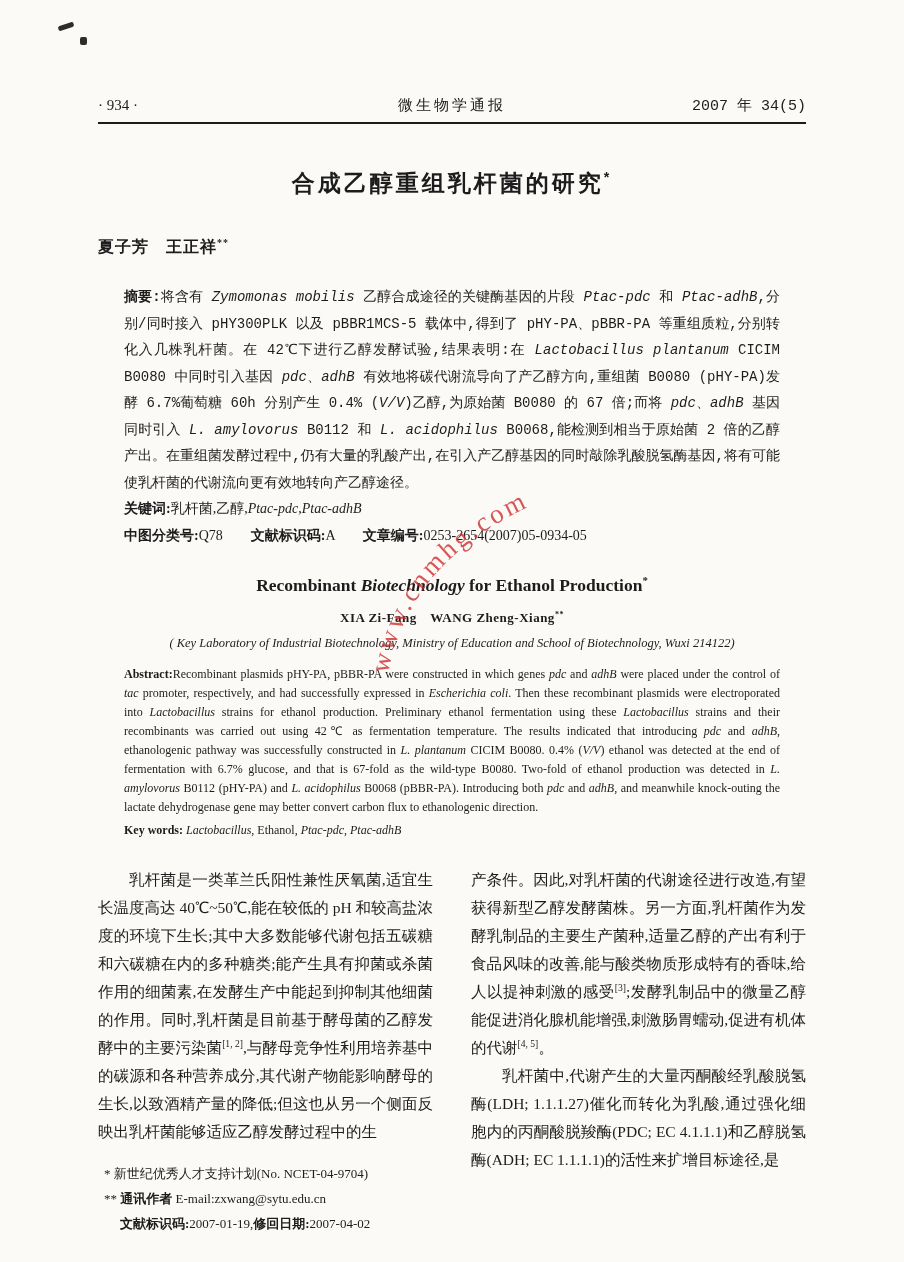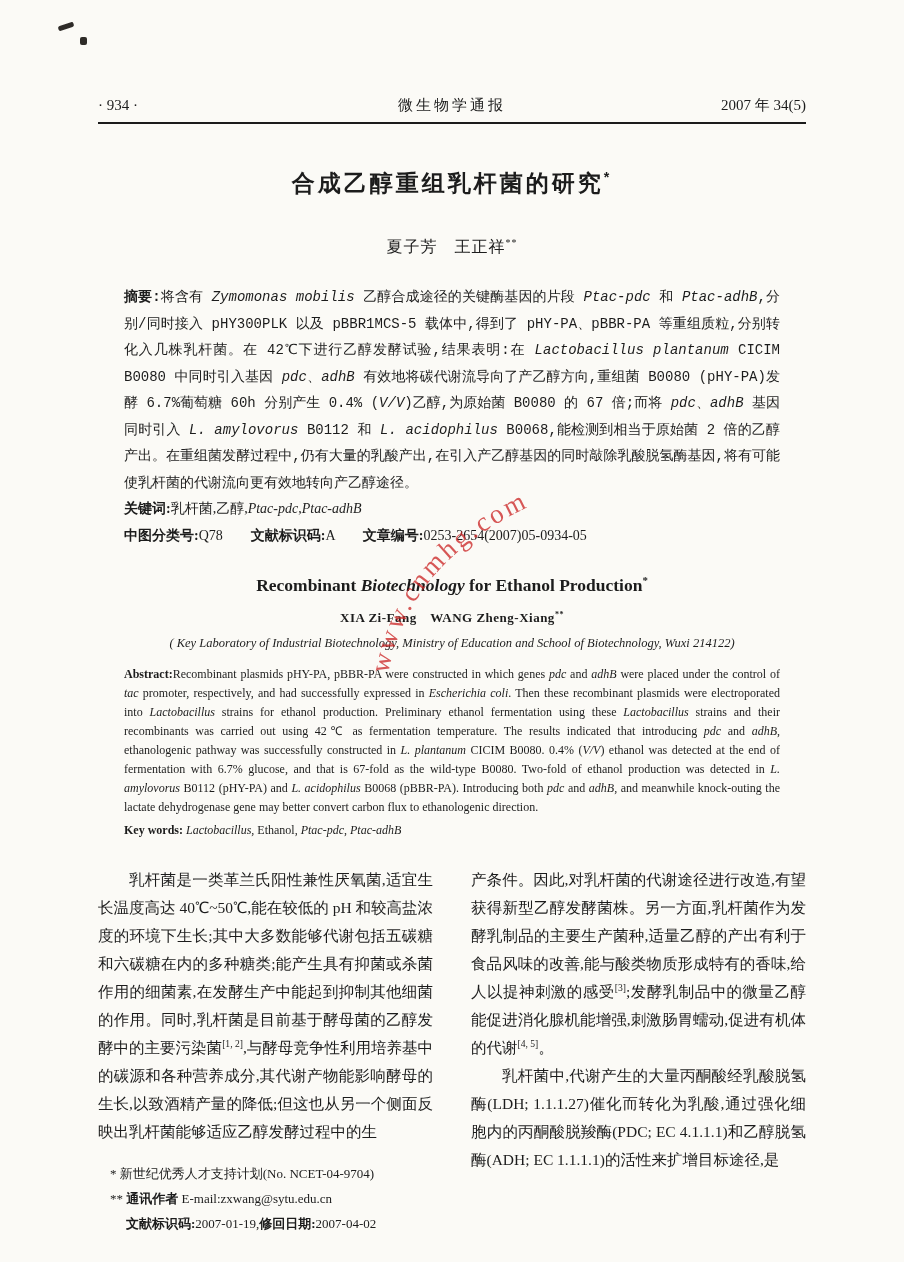--- a/index.html
+++ b/index.html
@@ -9,44 +9,44 @@
     font-family:"Liberation Serif", serif;
     color:#1c1c1c;
     position:relative;
     overflow:hidden;
   }
   .page { padding:96px 98px 0; position:relative; }
 
   .header-row { display:flex; align-items:center; font-size:15px; }
   .header-row .h-left  { width:160px; }
   .header-row .h-center{ flex:1; text-align:center; letter-spacing:3px; }
-  .header-row .h-right { width:160px; text-align:right; }
+  .header-row .h-right { width:160px; text-align:right;font-family:Liberation Mono, monospace; }
   .header-rule { border-bottom:2px solid #1b1b1b; margin-top:7px; }
 
   .title-cn { margin-top:44px; text-align:center; font-size:23px; font-weight:bold;
               letter-spacing:3px; font-family:"Liberation Sans", sans-serif; }
-  .authors-cn { margin-top:38px; text-align:center; font-size:16px; font-weight:normal; letter-spacing:1px; }
+  .authors-cn { margin-top:38px; font-size:16px; font-weight:bold; letter-spacing:1px; }
   .affiliation-cn { margin-top:12px; text-align:center; font-size:13.5px; }
 
   .abstract-cn { margin:26px 26px 0; font-size:14px; line-height:26.5px; text-align:justify;font-family:Liberation Mono, monospace; }
   .label { font-weight:bold; }
   .keywords-cn, .meta-cn { margin:0 26px; font-size:14px; line-height:26.5px; text-align:left; }
 
   .title-en { margin-top:26px; text-align:center; font-size:17.5px; font-weight:bold; }
   .authors-en { margin-top:13px; text-align:center; font-size:13px; font-weight:bold; letter-spacing:0.5px; }
   .affiliation-en { margin-top:9px; text-align:center; font-size:12.5px; font-style:italic; }
 
   .abstract-en { margin:14px 26px 0; font-size:12px; line-height:19px; text-align:justify; }
   .keywords-en { margin:4px 26px 0; font-size:12px; line-height:19px; }
 
   .body-cols { display:flex; gap:38px; margin-top:26px; }
   .col { flex:1; font-size:15.5px; line-height:28px; text-align:justify; }
   .col p.indent { text-indent:2em; }
 
-  .footnotes { position:absolute; left:110px; bottom:26px; font-size:13px; line-height:25px; }
+  .footnotes { position:absolute; left:104px; bottom:26px; font-size:13px; line-height:25px; }
   .footnotes .fn-indent { padding-left:16px; }
 
   .sup { vertical-align:super; font-size:0.62em; line-height:0; }
   .it  { font-style:italic; }
   .bd  { font-weight:bold;margin-top:44px; }
 
   .watermark { position:absolute; left:372px; top:452px; pointer-events:none; }
 
   .speck { position:absolute; background:#2e2b28; border-radius:2px; }
   .speck1 { left:58px; top:24px; width:16px; height:5px; transform:rotate(-18deg); }

